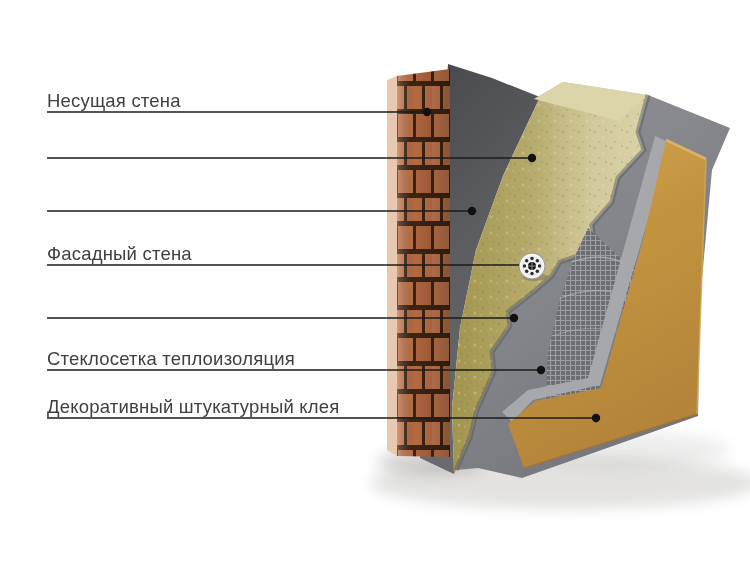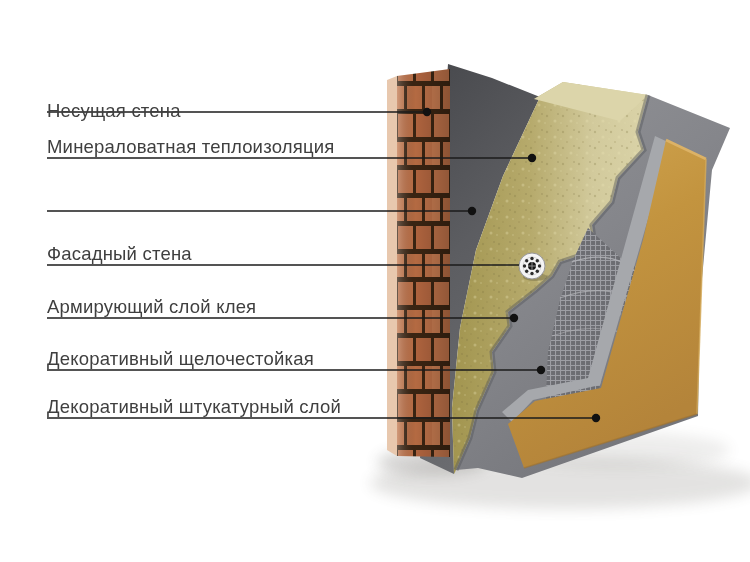--- a/index.html
+++ b/index.html
@@ -160,20 +160,18 @@
     <g fill="#111111" stroke="none">
       <circle cx="427" cy="112" r="4.2"></circle>
       <circle cx="532" cy="158" r="4.2"></circle>
       <circle cx="472" cy="211" r="4.2"></circle>
       <circle cx="514" cy="318" r="4.2"></circle>
       <circle cx="541" cy="370" r="4.2"></circle>
       <circle cx="596" cy="418" r="4.2"></circle>
     </g>
   </svg>
 
-  <div class="label" style="top:100px"><span>Несущая стена</span></div>
-  <div class="label" style="top:136px"><span>Минераловатная теплоизоляция</span></div>
+  <div class="label" style="top:90px"><span>Несущая стена</span></div>
   <div class="label" style="top:243px"><span>Фасадный стена</span></div>
-  <div class="label" style="top:296px"><span>Армирующий слой клея</span></div>
-  <div class="label" style="top:348px"><span>Декоративный щелочестойкая</span></div>
-  <div class="label" style="top:396px"><span>Декоративный штукатурный слой</span></div>
+  <div class="label" style="top:348px"><span>Стеклосетка теплоизоляция</span></div>
+  <div class="label" style="top:396px"><span>Декоративный штукатурный клея</span></div>
 
 </div>
 
 </body></html>

